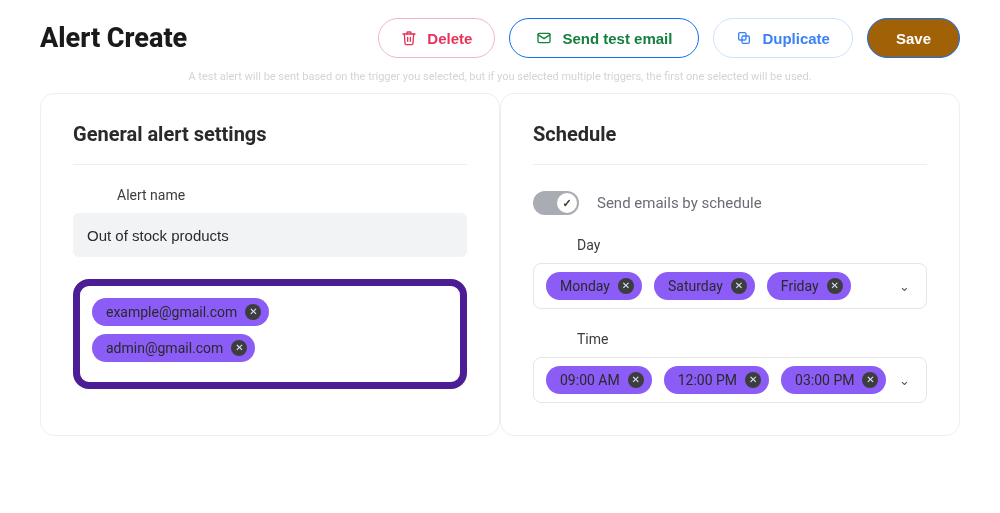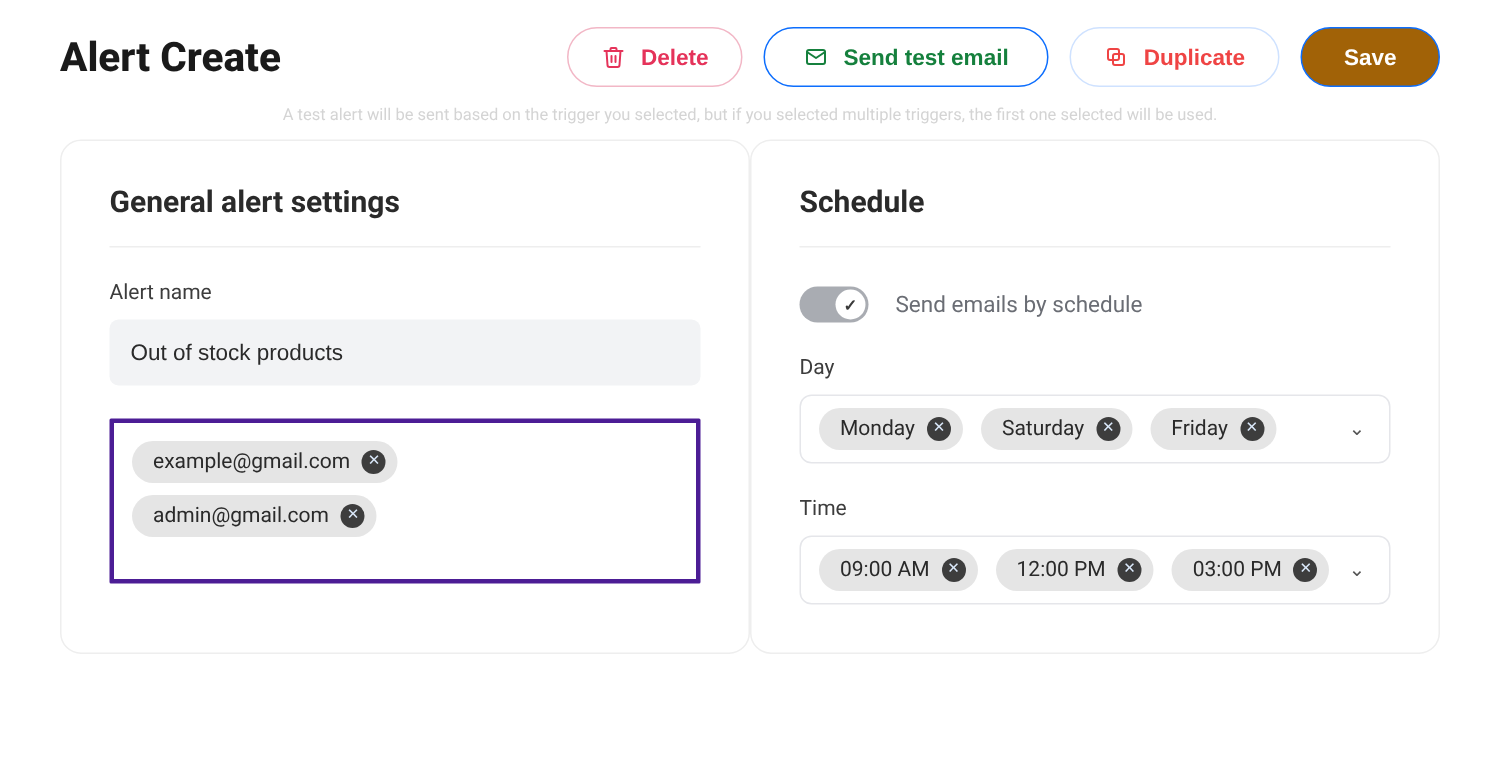--- a/index.html
+++ b/index.html
@@ -33,21 +33,21 @@
     padding: 0 22px;
     border-radius: 20px;
     font-size: 15px;
     font-weight: 600;
     background: #fff;
     cursor: pointer;
     border: 1.5px solid transparent;
   }
   .btn-delete { border-color: #f2b7c6; color: #e5335a; text-align: center; }
   .btn-test   { border-color: #0d6efd; color: #15803d; padding: 0 26px; }
-  .btn-dup    { border-color: #cfe2ff; color: #ef4444; }
+  .btn-dup    { border-color: #cfe2ff; color: #3b82f6; }
   .btn-save   { background: #a16207; color: #fff; border-color: #0d6efd; padding: 0 28px; }
 
   .btn svg { width: 16px; height: 16px; }
 
   .subnote {
     text-align: center;
     font-size: 11px;
     color: #d4d4d4;
     margin-top: 12px;
     padding: 0 40px;
@@ -72,42 +72,43 @@
     border-bottom: 1px solid #eeeeee;
   }
   .field { margin-top: 22px; }
   .label {
     font-size: 14px;
     color: #3d3d3d;
     display: flex;
     align-items: center;
     gap: 8px;
     margin-bottom: 10px;
+    margin-left: 44px;
   }
   .help-dot {
     width: 15px; height: 15px; border-radius: 50%;
     background: #2a2a2a; color:#fff; font-size:11px; font-weight:700;
     display:inline-flex; align-items:center; justify-content:center;
     line-height:1;
   }
 
   .text-input {
     width: 100%;
     height: 44px;
     border: none;
     border-radius: 6px;
     background: #f2f3f5;
     padding: 0 14px;
     font-size: 15px;
     color: #2a2a2a;
   }
 
   .chipbox {
-    border: 3px solid #4c1d95;
-    border-radius: 1px;
+    border: 7px solid #4c1d95;
+    border-radius: 16px;
     padding: 12px 12px 6px 12px;
     min-height: 110px;
   }
   .chipbox-row {
     height: 46px;
     border: 1px solid #e5e6ea;
     border-radius: 8px;
     padding: 0 12px;
     display: flex;
     align-items: center;
@@ -116,21 +117,21 @@
   }
   .chipbox-row .chev {
     position: absolute; right: 16px; top: 50%; transform: translateY(-50%);
     color: #555; font-size: 13px;
   }
 
   .chip {
     display: inline-flex;
     align-items: center;
     gap: 8px;
-    background: #e5e5e5;
+    background: #8b5cf6;
     color: #2a2a2a;
     height: 28px;
     padding: 0 8px 0 14px;
     border-radius: 14px;
     font-size: 14px;
     margin: 0 6px 8px 0;
   }
   .chipbox-row .chip { margin: 0; }
   .chip .x {
     width: 16px; height: 16px; border-radius: 50%;

